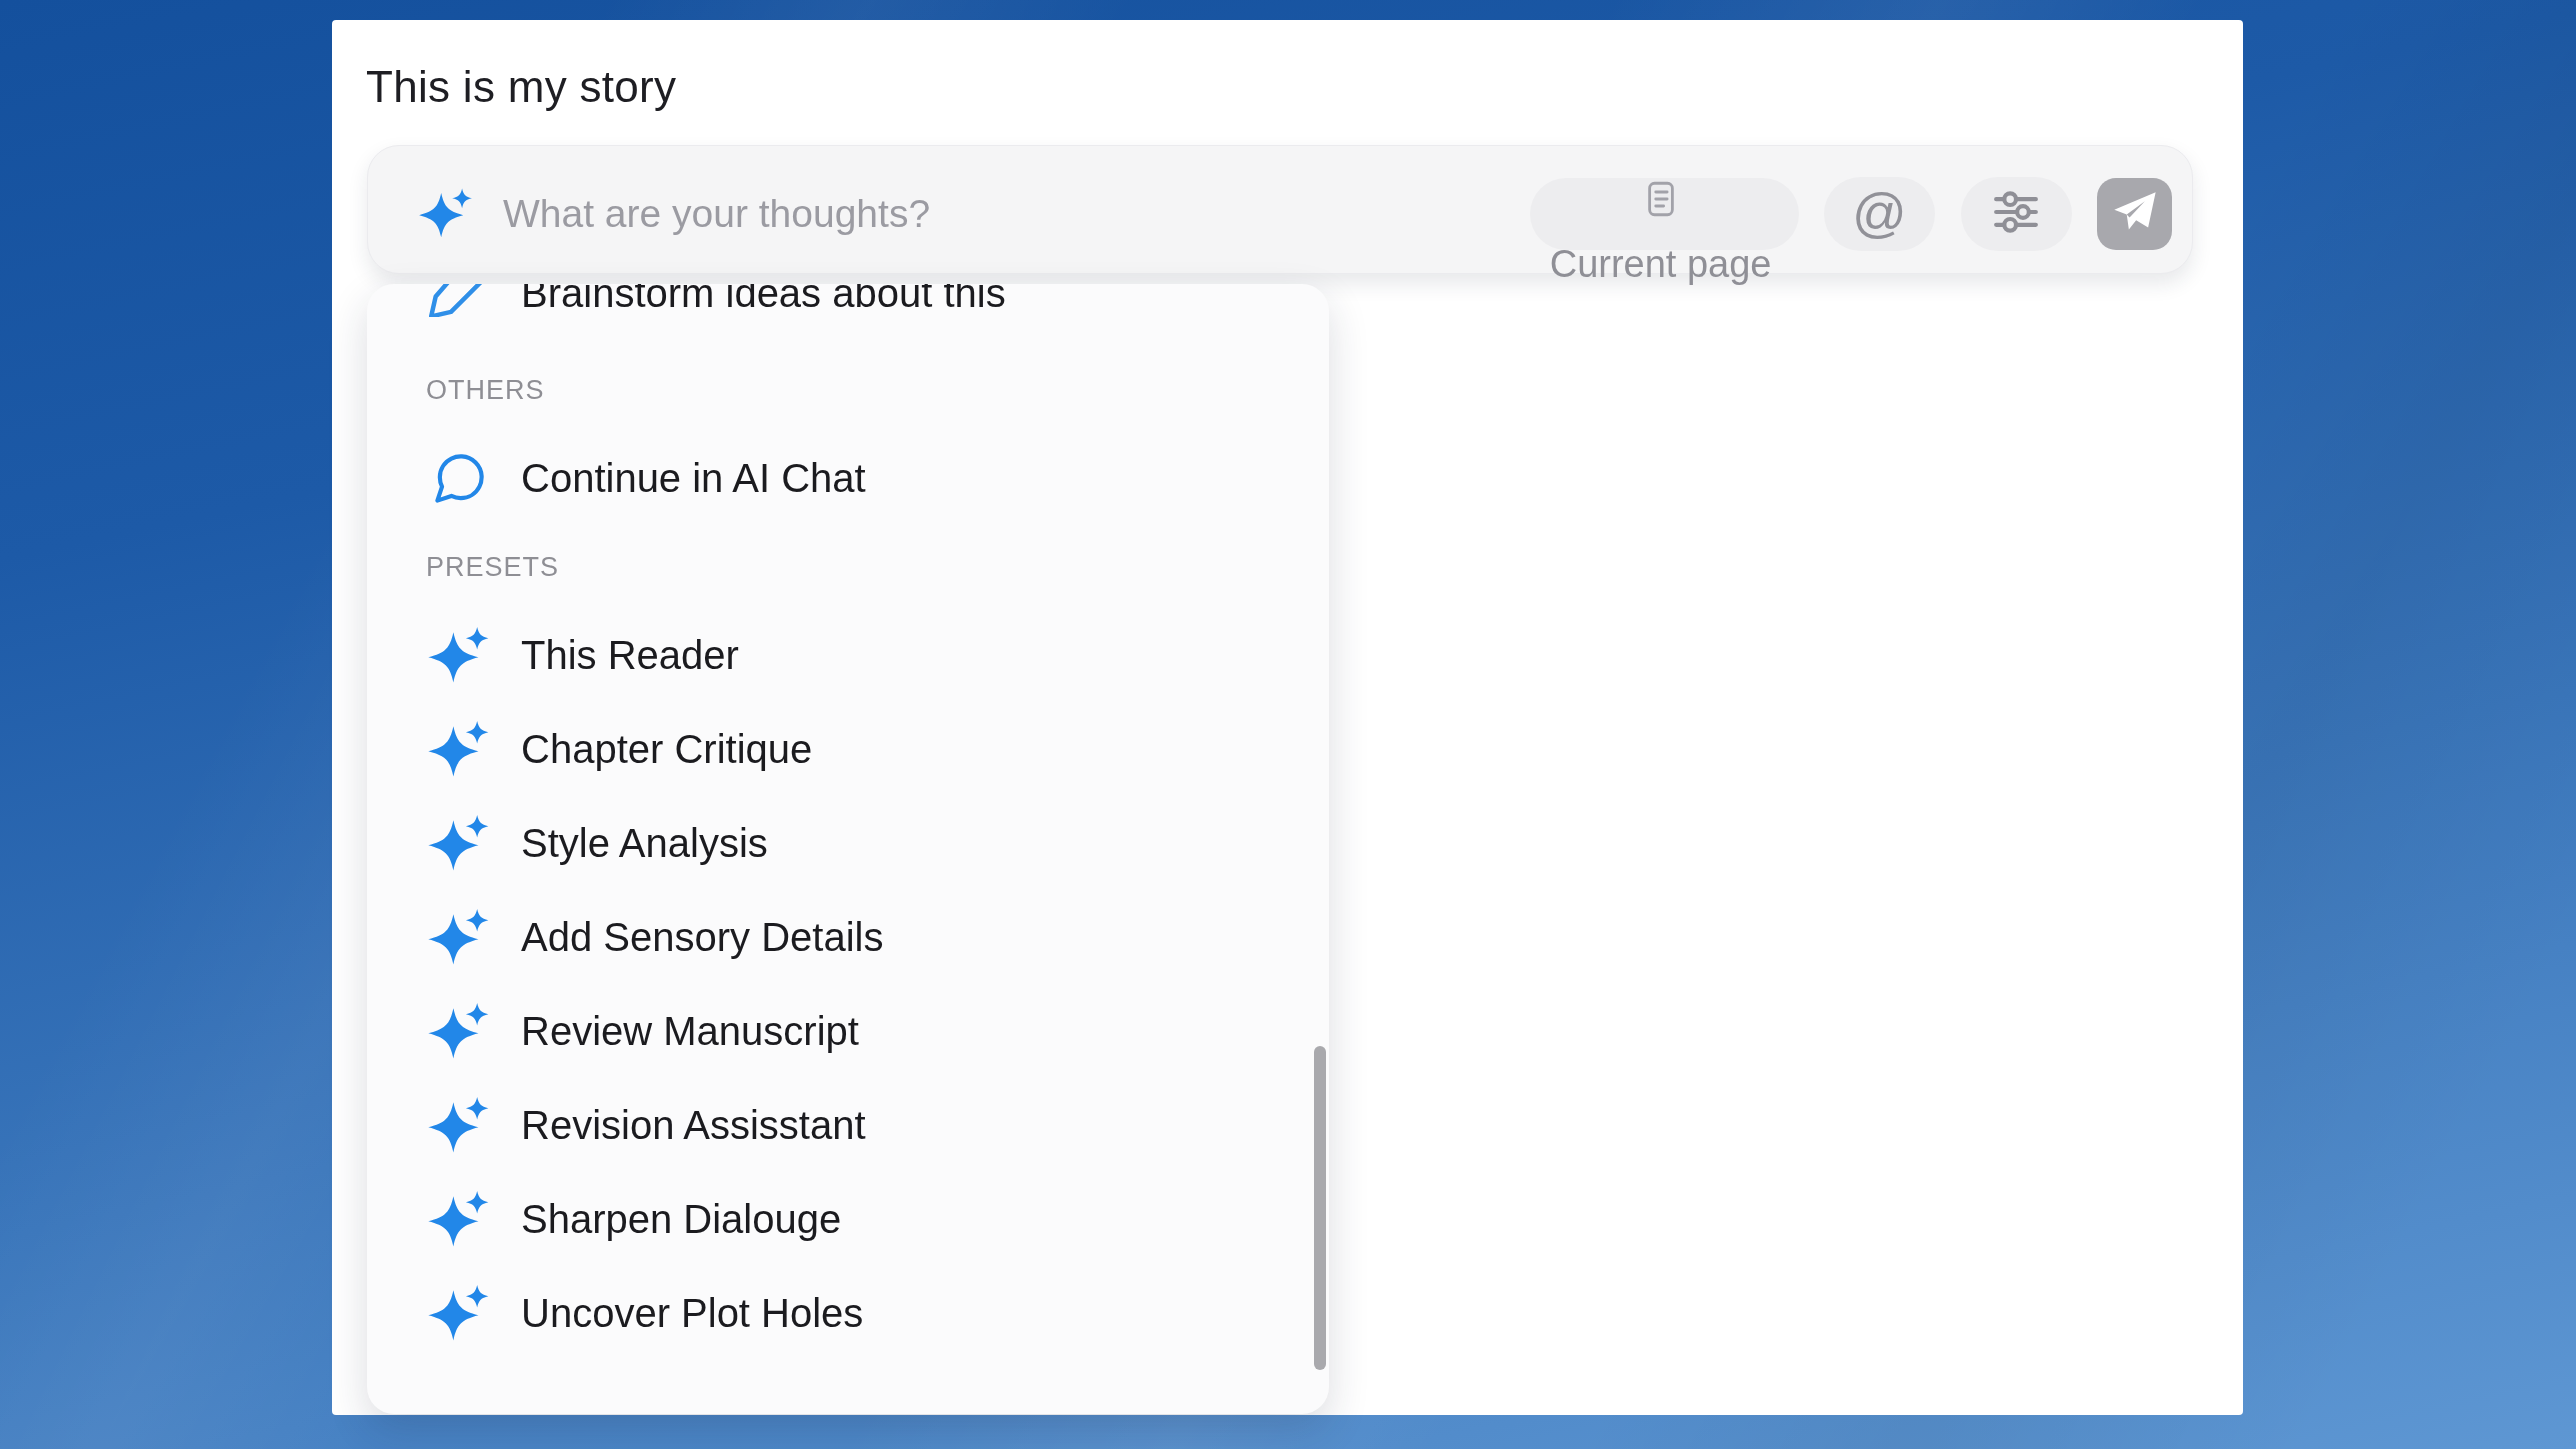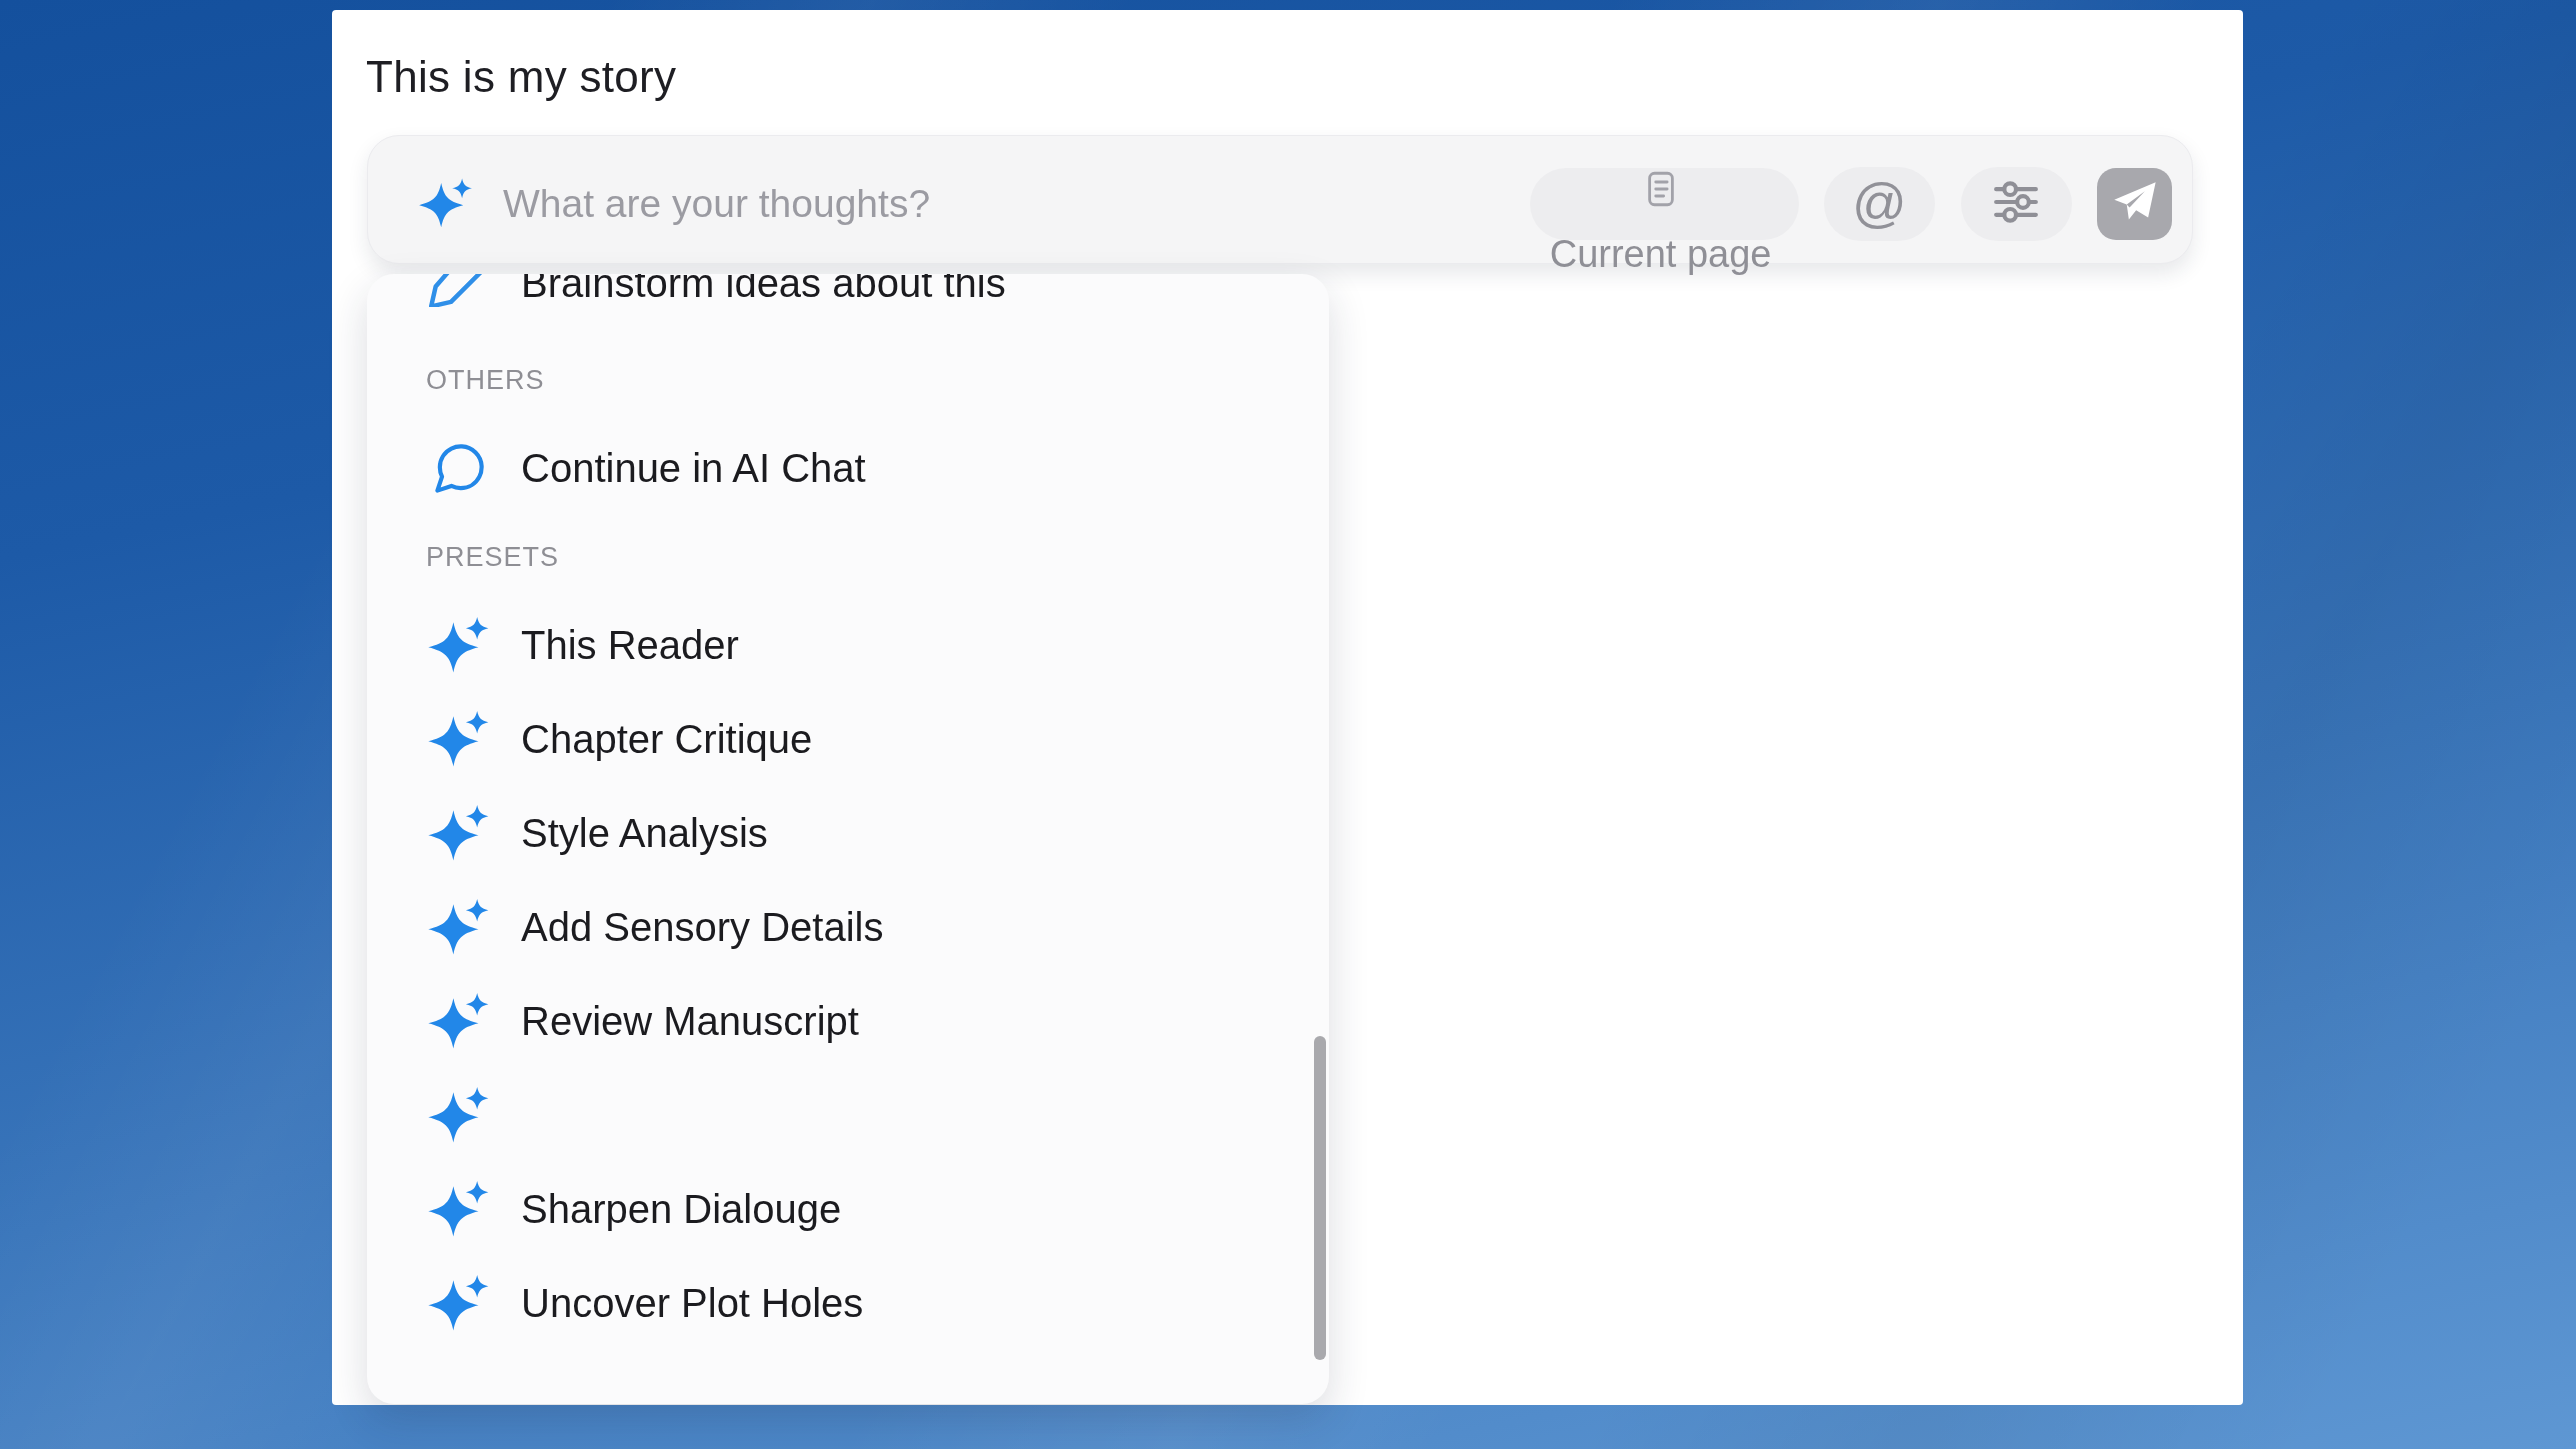--- a/index.html
+++ b/index.html
@@ -11,21 +11,21 @@
   
   body::before{
     content:"";position:absolute;inset:0;pointer-events:none;
     background:
       linear-gradient(118deg,rgba(255,255,255,0) 18%,rgba(255,255,255,0.05) 26%,rgba(255,255,255,0) 34%),
       linear-gradient(118deg,rgba(255,255,255,0) 48%,rgba(255,255,255,0.06) 58%,rgba(255,255,255,0) 66%),
       linear-gradient(118deg,rgba(0,0,0,0) 70%,rgba(0,0,0,0.05) 80%,rgba(0,0,0,0) 92%);
   }
 
   .card{
-    position:absolute;left:332px;top:10px;width:1911px;height:1395px;
+    position:absolute;left:332px;top:20px;width:1911px;height:1395px;
     background:#ffffff;border-radius:4px;
   }
 
   .doc-title{
     position:absolute;left:34px;top:38px;
     font-size:44px;line-height:1.3;color:#1e1e23;letter-spacing:0.3px;
   }
 
   
   .composer{
@@ -200,20 +200,21 @@
           </span>
           <span class="label">Review Manuscript</span>
         </div>
         <div class="menu-row">
           <span class="icon-box">
             <svg viewBox="0 0 100 100" fill="#2287e8" width="66" height="66">
               <path d="M40 14 C45.5 38.5 52 45 78 52 C52 59 45.5 65.5 40 90 C34.5 65.5 28 59 2 52 C28 45 34.5 38.5 40 14 Z"></path>
               <path d="M76 6 C78.5 17 82 20.5 93 23 C82 25.5 78.5 29 76 40 C73.5 29 70 25.5 59 23 C70 20.5 73.5 17 76 6 Z"></path>
             </svg>
           </span>
+          <span class="label">Revision Assisstant</span>
         </div>
         <div class="menu-row">
           <span class="icon-box">
             <svg viewBox="0 0 100 100" fill="#2287e8" width="66" height="66">
               <path d="M40 14 C45.5 38.5 52 45 78 52 C52 59 45.5 65.5 40 90 C34.5 65.5 28 59 2 52 C28 45 34.5 38.5 40 14 Z"></path>
               <path d="M76 6 C78.5 17 82 20.5 93 23 C82 25.5 78.5 29 76 40 C73.5 29 70 25.5 59 23 C70 20.5 73.5 17 76 6 Z"></path>
             </svg>
           </span>
           <span class="label">Sharpen Dialouge</span>
         </div>

